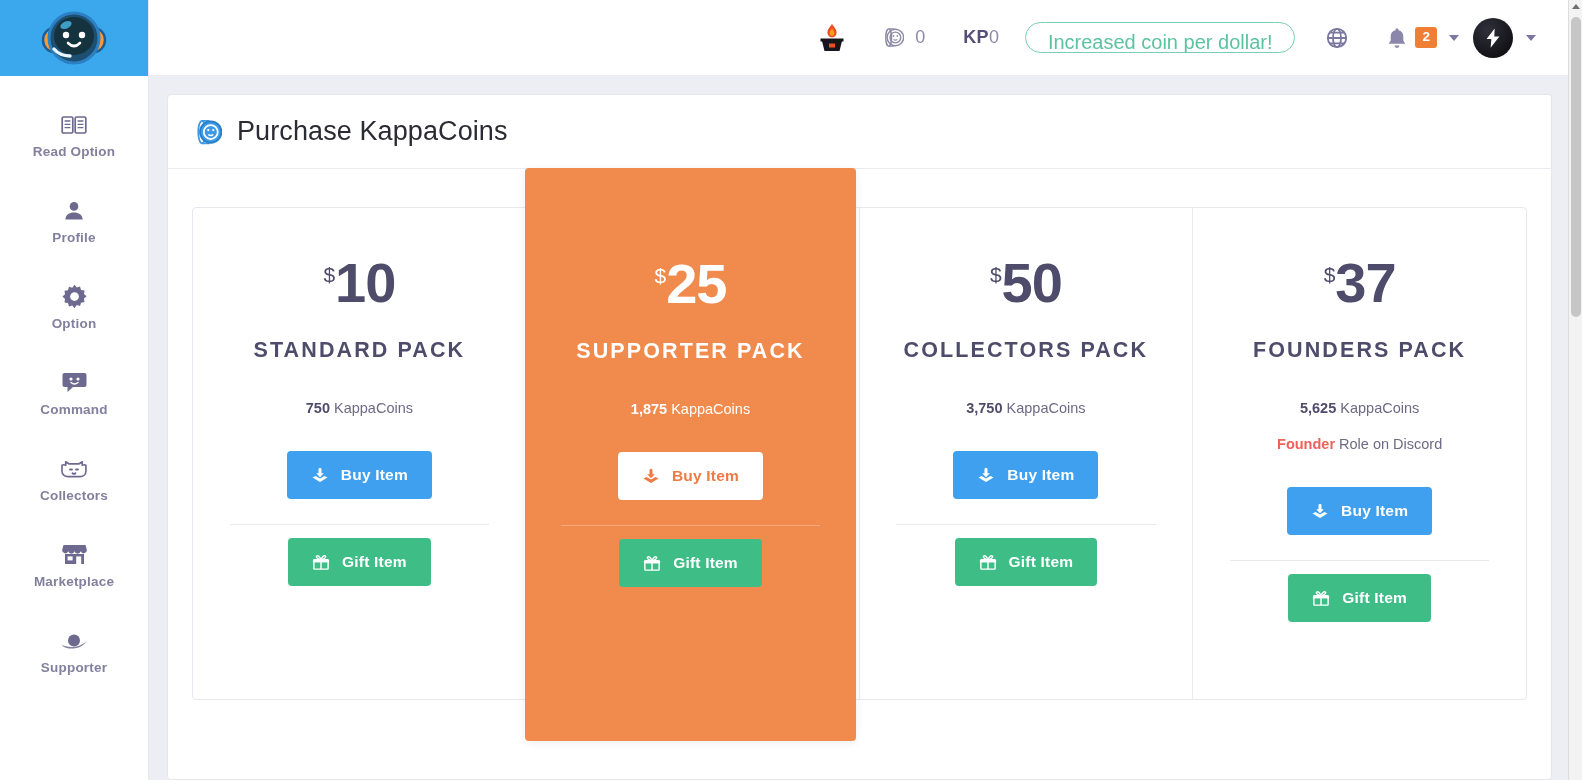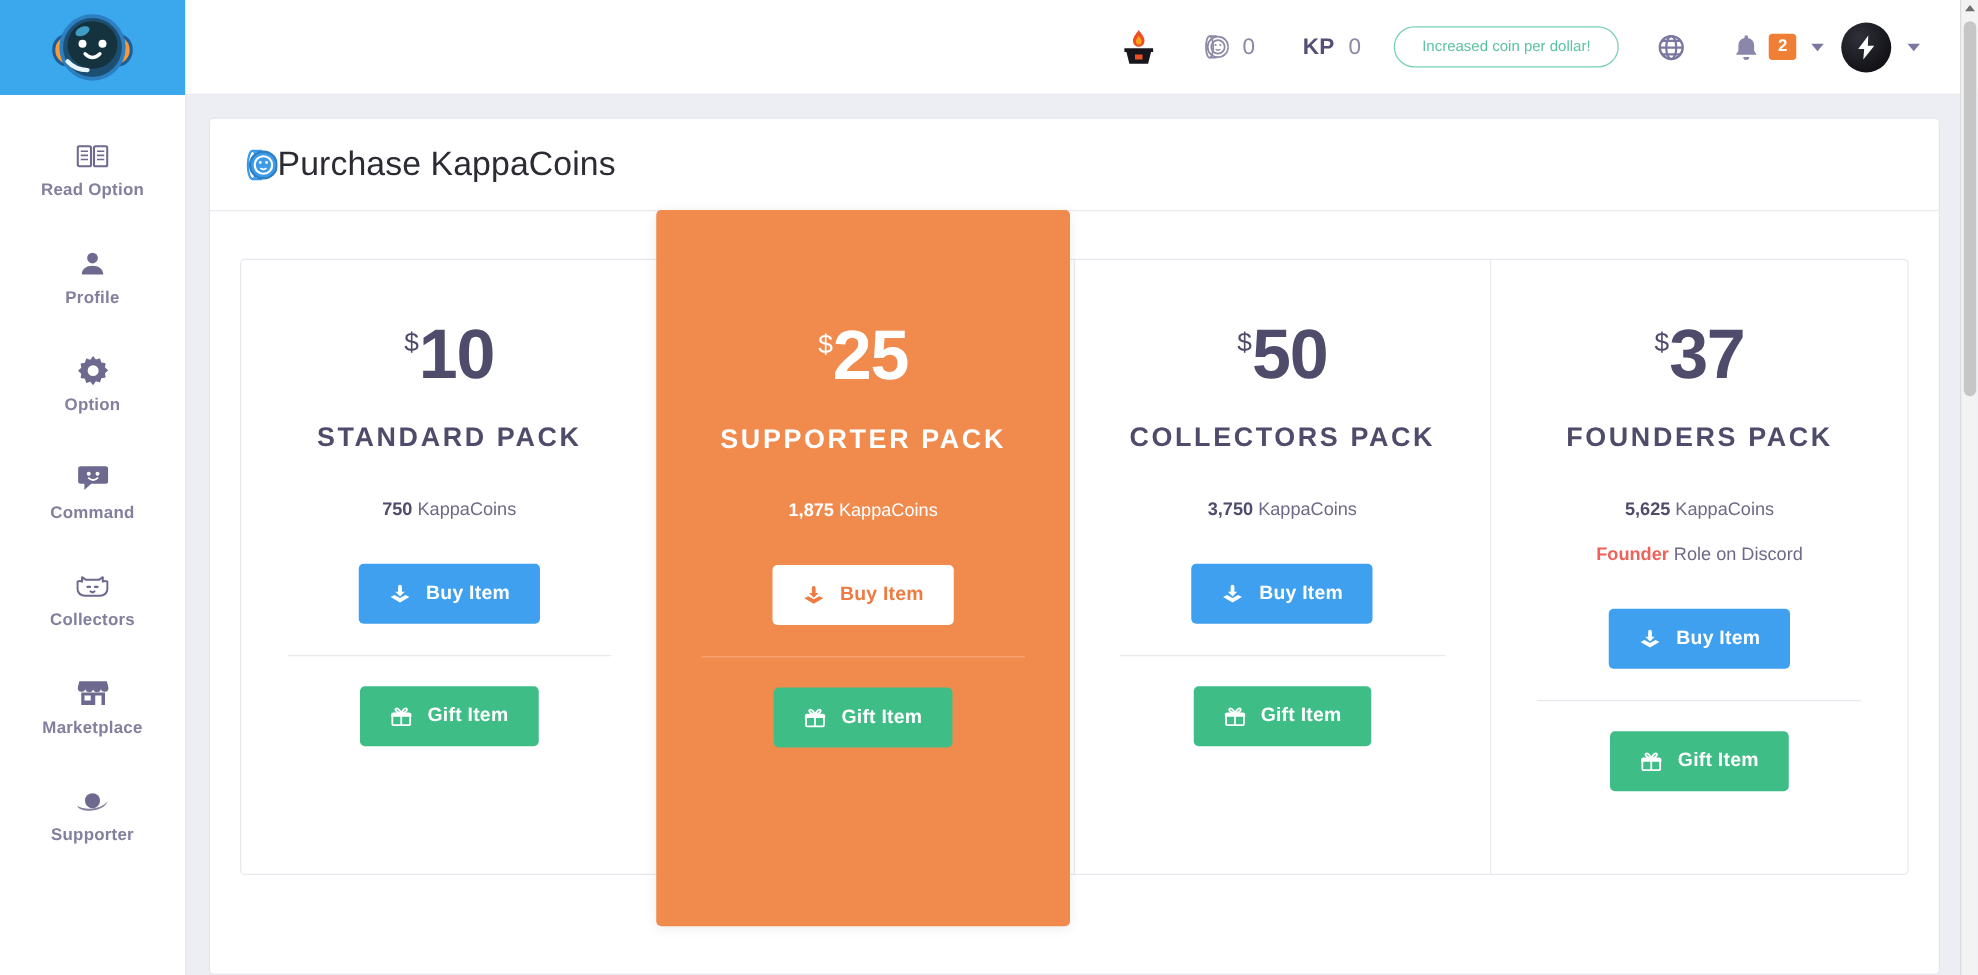--- a/index.html
+++ b/index.html
@@ -52,29 +52,29 @@
     display: flex; align-items: center; justify-content: flex-end;
     padding-right: 46px;
   }
 
   .torch { width: 26px; height: 30px; position: relative; margin-right: 36px; }
 
   .coin-wrap { display: flex; align-items: center; gap: 11px; margin-right: 38px; }
   .coin-ico { width: 23px; height: 23px; color: #8d8aa6; }
   .coin-val { font-size: 18px; color: #8d8aa6; font-weight: 400; }
 
-  .kp-wrap { display: flex; align-items: flex-start; gap: 11px; margin-right: 26px; }
+  .kp-wrap { display: flex; align-items: flex-start; margin-right: 26px; }
   .kp-label { font-size: 18px; font-weight: 700; color: #564f75; letter-spacing: .3px; }
   .kp-val { font-size: 18px; color: #8d8aa6; }
 
   .promo-pill {
     border: 1px solid #79cfb0;
     border-radius: 30px;
-    padding: 9px 22px 10px;
-    color: #5cc3a0; font-size: 12px;
+    padding: 9px 22px 0;
+    color: #5cc3a0; font-size: 20px;
     white-space: nowrap; cursor: pointer;
     margin-right: 30px; line-height: 1;
   }
 
   .globe-ico { width: 24px; height: 24px; color: #7a77a0; margin-right: 38px; cursor: pointer; }
 
   .bell-wrap { display: flex; align-items: center; gap: 8px; margin-right: 14px; cursor: pointer; }
   .bell-ico { width: 20px; height: 22px; color: #8a87ab; }
   .bell-badge {
     background: #f07f36; color: #fff; font-size: 13.5px; font-weight: 600;
@@ -96,21 +96,21 @@
     flex: 1; background: #eceef3;
     padding: 18px 30px 0 18px;
     overflow: hidden; position: relative;
   }
   .panel {
     background: #fff; border: 1px solid #e4e6ec;
     border-radius: 4px; height: 100%;
   }
   .panel-head {
     height: 74px; display: flex; align-items: center;
-    padding-left: 24px; 
+    padding-left: 24px; gap: 15px;
     border-bottom: 1px solid #e9ebf0;
   }
   .title-ico { width: 30px; height: 30px; color: #3c9ae8; }
   .page-title { font-size: 27px; color: #2b2b33; font-weight: 400; letter-spacing: .1px; }
 
   .panel-body { position: relative; padding: 36px 24px 0; height: calc(100% - 74px); }
 
   
   .plans {
     position: relative;
@@ -167,21 +167,21 @@
     cursor: pointer; font-family: inherit; letter-spacing: .2px;
   }
   .btn svg { display: block; }
   .btn-buy { background: #3fa0ef; }
   .btn-gift { background: #3fbd87; }
   .featured .btn-buy { background: #fff; color: #ed7b42; }
 
   .btn-buy-wrap { margin-top: 35px; }
   .divider { width: 78%; height: 1px; background: #e7e9ee; margin: 25px 0 0; }
   .featured .divider { background: #f7a878; }
-  .btn-gift-wrap { margin-top: 24px; }
+  .btn-gift-wrap { margin-top: 13px; }
 
   .plan.founders .btn-buy-wrap { margin-top: 35px; }
 
   
   .vscroll {
     position: absolute; right: 0; top: 0; width: 14px; height: 780px;
     background: #f3f3f3; border-left: 1px solid #dcdcdc; z-index: 20;
   }
   .vscroll .arrow-up {
     position: absolute; top: 4px; left: 3px;

